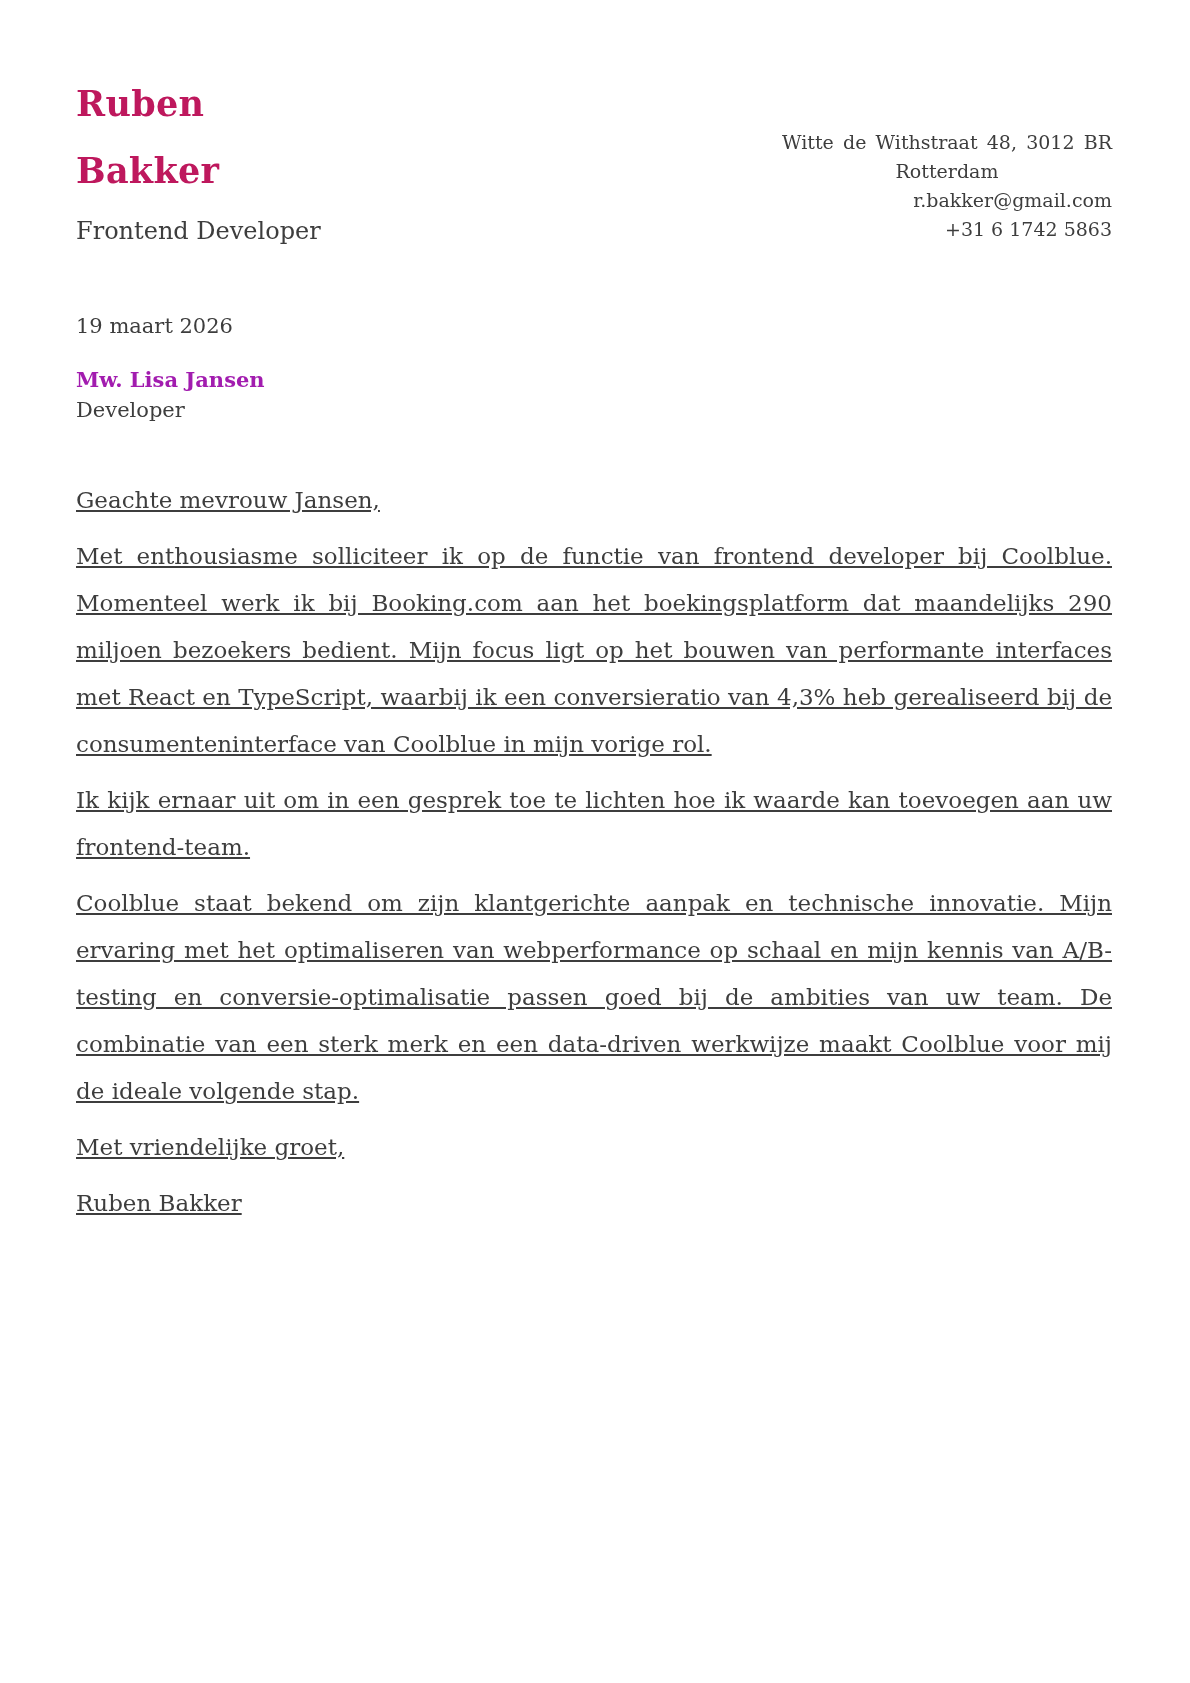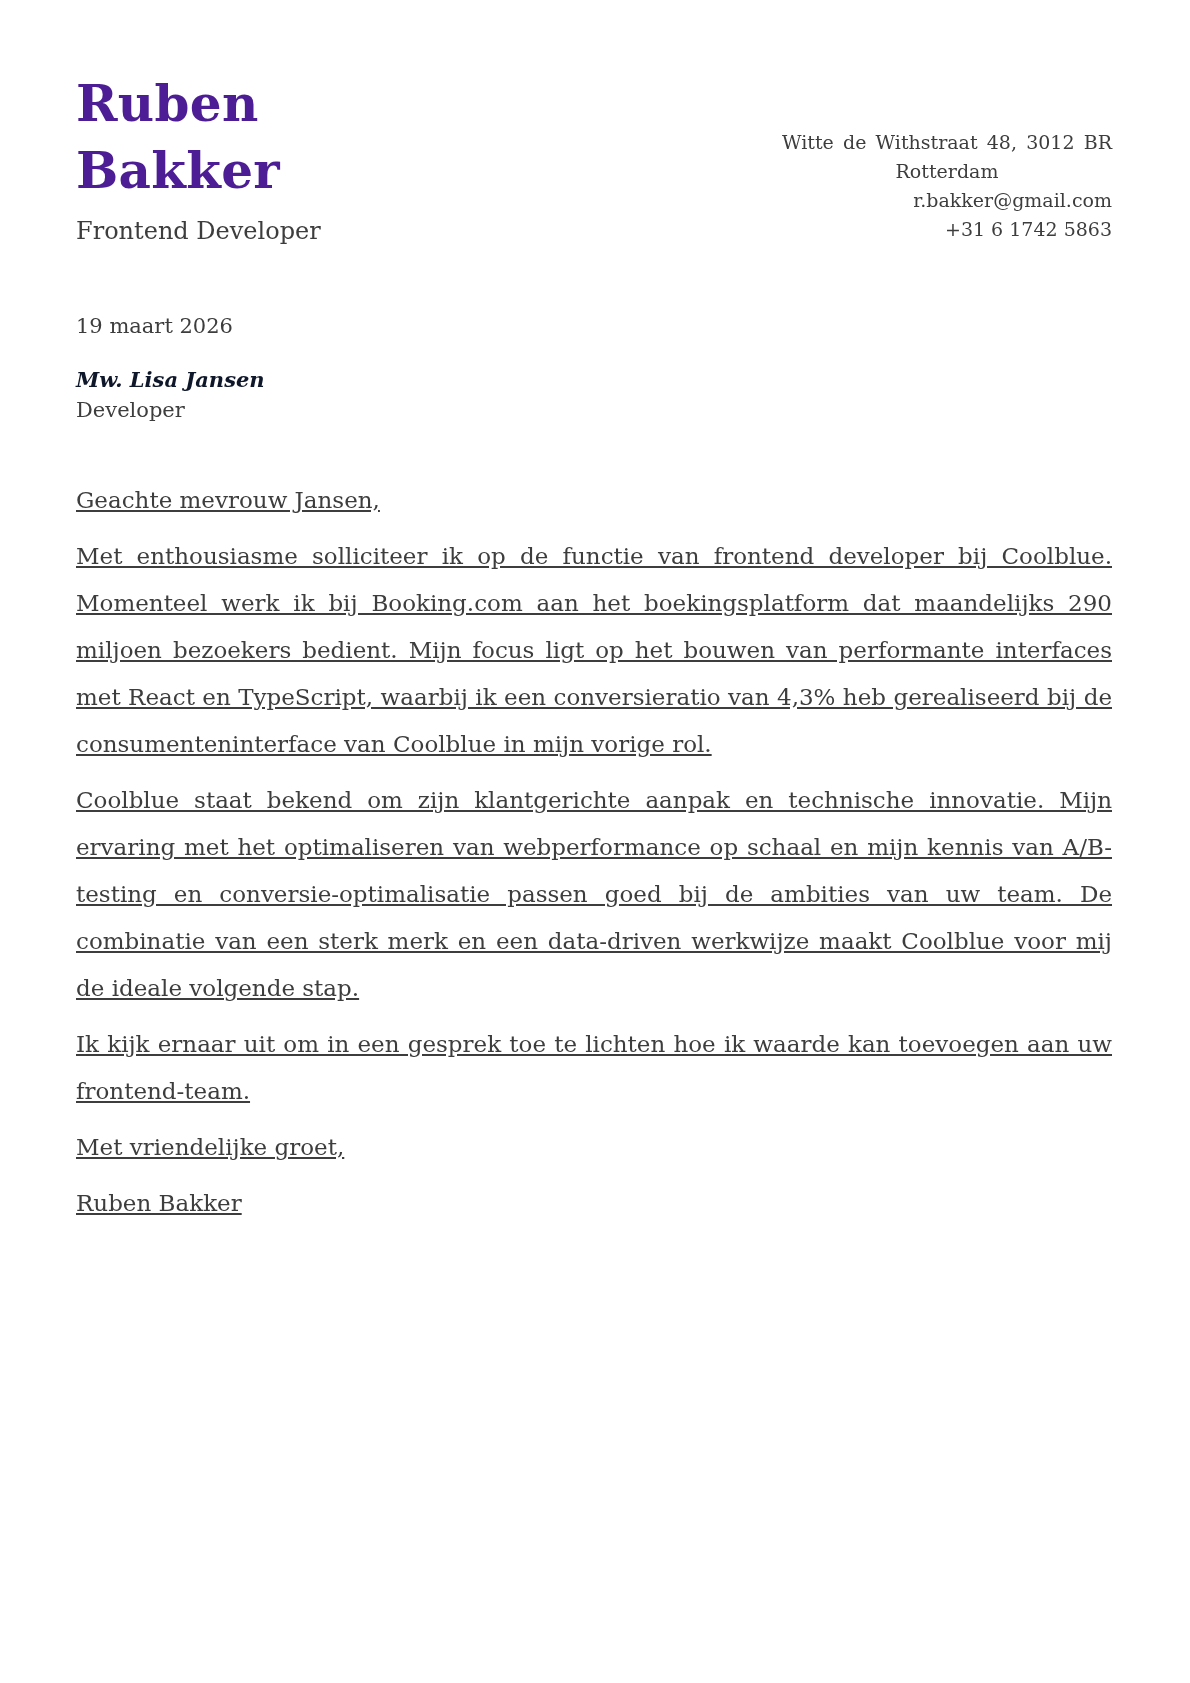--- a/index.html
+++ b/index.html
@@ -18,24 +18,24 @@
     color: #3d3d3d;
     overflow: hidden;
   }
   .header {
     display: flex;
     justify-content: space-between;
     align-items: flex-start;
   }
   .name {
     margin: 0;
-    font-size: 50px;
+    font-size: 35px;
     line-height: 67px;
     font-weight: 700;
-    color: #4c1d95;
+    color: #be185d;
     letter-spacing: 0.3px;
   }
   .name span { display: block; }
   .subtitle {
     margin-top: 12px;
     font-size: 24px;
     line-height: 31px;
     color: #3d3d3d;
   }
   .contact {
@@ -57,22 +57,21 @@
     font-size: 21px;
     line-height: 30px;
   }
   .recipient {
     margin-top: 24px;
     font-size: 21px;
     line-height: 30px;
   }
   .recipient .recipient-name {
     font-weight: 700;
-    color: #0f172a;
-    font-style: italic;
+    color: #a21caf;
   }
   .letter-body {
     margin-top: 52px;
     font-size: 23px;
     line-height: 47px;
   }
   .letter-body p {
     margin: 0 0 9px 0;
     text-decoration: underline;
   }
@@ -105,19 +104,19 @@
   <div class="date-line">19 maart 2026</div>
 
   <div class="recipient">
     <div class="recipient-name">Mw. Lisa Jansen</div>
     <div class="recipient-company">Developer</div>
   </div>
 
   <div class="letter-body">
     <p>Geachte mevrouw Jansen,</p>
     <p class="justified">Met enthousiasme solliciteer ik op de functie van frontend developer bij Coolblue. Momenteel werk ik bij Booking.com aan het boekingsplatform dat maandelijks 290 miljoen bezoekers bedient. Mijn focus ligt op het bouwen van performante interfaces met React en TypeScript, waarbij ik een conversieratio van 4,3% heb gerealiseerd bij de consumenteninterface van Coolblue in mijn vorige rol.</p>
+    <p class="justified">Ik kijk ernaar uit om in een gesprek toe te lichten hoe ik waarde kan toevoegen aan uw frontend-team.</p>
     <p class="justified">Coolblue staat bekend om zijn klantgerichte aanpak en technische innovatie. Mijn ervaring met het optimaliseren van webperformance op schaal en mijn kennis van A/B-testing en conversie-optimalisatie passen goed bij de ambities van uw team. De combinatie van een sterk merk en een data-driven werkwijze maakt Coolblue voor mij de ideale volgende stap.</p>
-    <p class="justified">Ik kijk ernaar uit om in een gesprek toe te lichten hoe ik waarde kan toevoegen aan uw frontend-team.</p>
     <p>Met vriendelijke groet,</p>
     <p>Ruben Bakker</p>
   </div>
 
 </div>
 
 </body></html>

